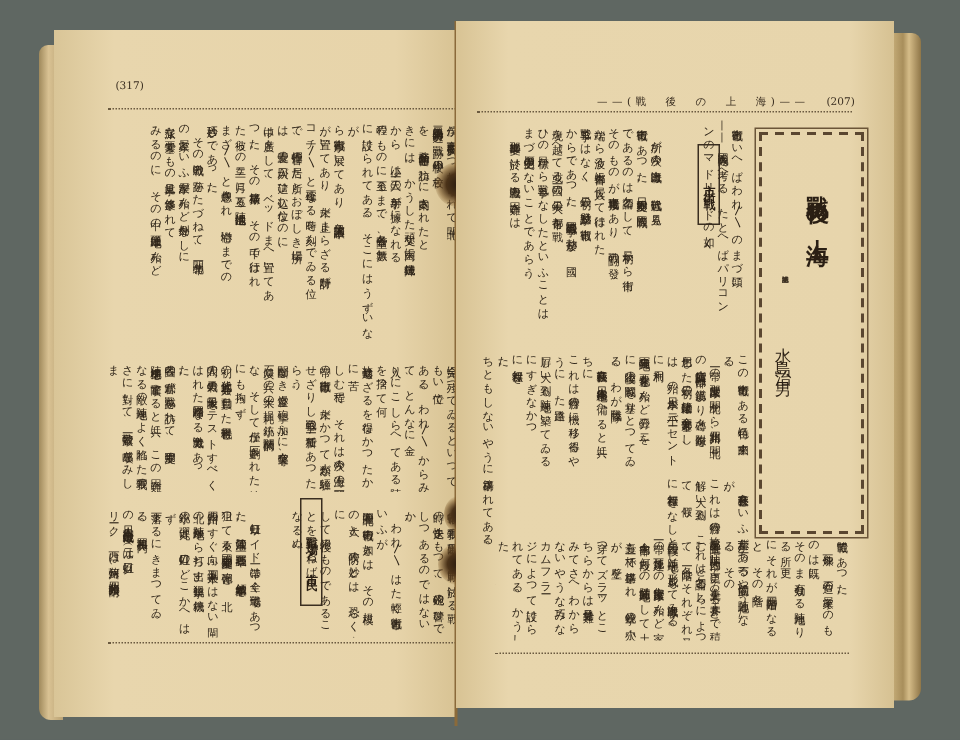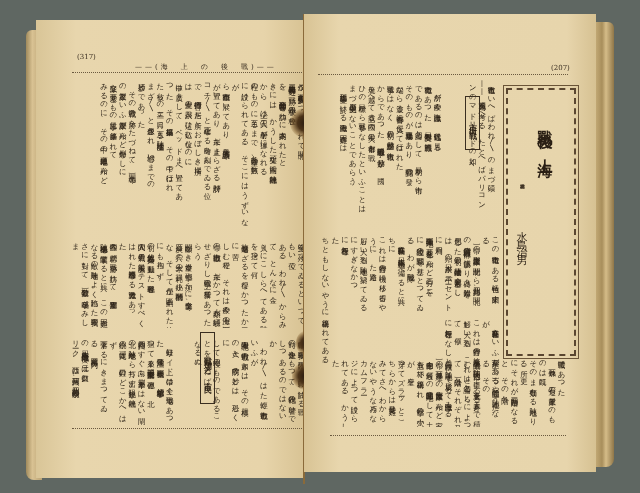--- a/index.html
+++ b/index.html
@@ -23,21 +23,20 @@
 </style>
 </head>
 <body>
 
 <div class="book">
   <div class="edge-left"></div>
   <div class="edge-right"></div>
 
   <div class="page left"></div>
   <span class="header" style="left:77px;top:53px;">(317)</span>
-  <span class="header" style="left:135px;top:62px;letter-spacing:3px;">——(海　上　の　後　戰)——</span>
   <div class="dots" style="left:72px;top:72px;width:236px;"></div>
 
   <div class="col" style="left:72px;top:78px;width:234px;height:148px;">
     <span>僕が市村西安大尉につれられて閘北</span><br>
     <span>三義里路裏附近の戰跡、小學校の校舍</span><br>
     <span>を、商務印書館を訪ねに案内されたと</span><br>
     <span>きには、かうした頑丈な室內に機銃陣</span><br>
     <span>から、小は一三人の射手が據になれる</span><br>
     <span>程のものに至るまで、各階各室、無數</span><br>
     <span>に設けられてある。そこにはうずいなが</span><br>
@@ -109,20 +108,21 @@
 
   <div class="sect" style="left:200px;top:332px;height:62px;">戰場と市民</div>
   <div class="dots" style="left:72px;top:428px;width:236px;"></div>
 
   <div class="spine"></div>
   <div class="burn" style="left:290px;top:108px;width:30px;height:30px;"></div>
   <div class="burn" style="left:296px;top:330px;width:22px;height:26px;"></div>
   <div class="burn" style="left:292px;top:362px;width:26px;height:28px;"></div>
 
   <div class="page right"></div>
+  <span class="header" style="left:398px;top:63px;letter-spacing:3px;">——(戰　後　の　上　海)——</span>
   <span class="header" style="left:551px;top:64px;">(207)</span>
   <div class="dots" style="left:318px;top:74px;width:250px;"></div>
 
   <div class="col" style="left:444px;top:80px;width:52px;height:150px;">
     <span>市街戰といへばわれ〳〵のまづ頭に</span><br>
     <span>——國內戰を考へる。たとへばパリコン</span><br>
     <span>ンのマドリッドの如く。</span>
   </div>
 
   <div class="col" style="left:318px;top:80px;width:124px;height:150px;">

